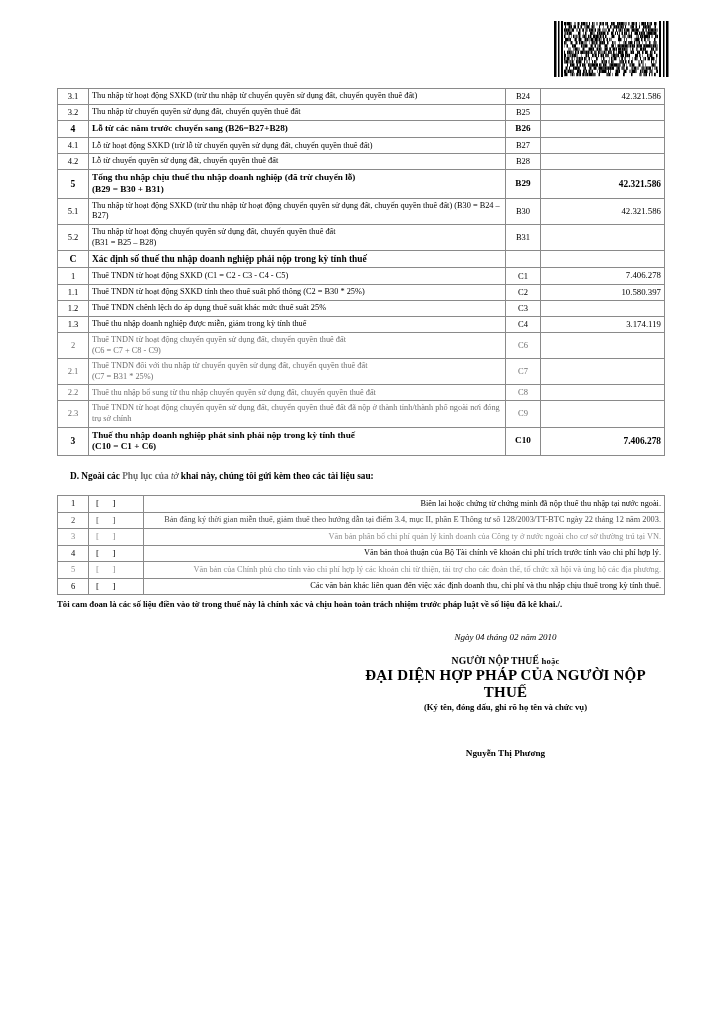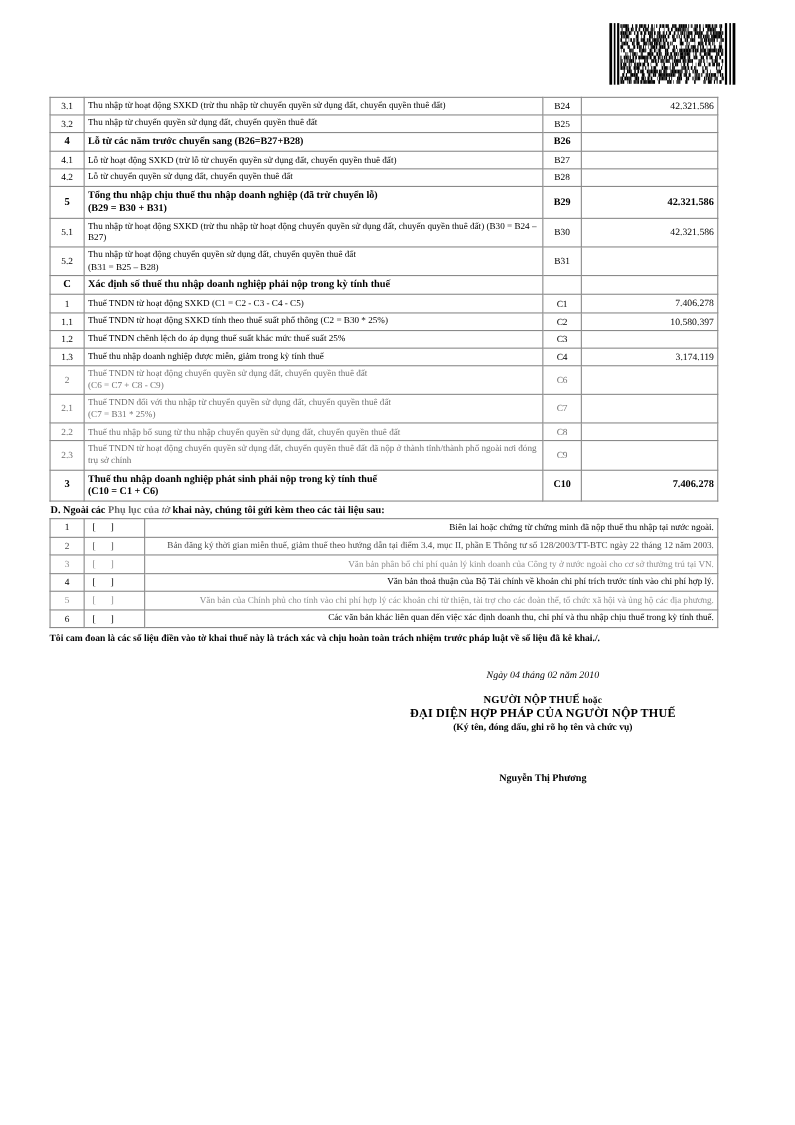--- a/index.html
+++ b/index.html
@@ -31,21 +31,21 @@
   }
   .barcode {
     width: 100%;
     height: 100%;
     display: block;
   }
 
   
   .content {
     position: absolute;
-    left: 45px;
+    left: 57px;
     top: 88px;
     width: 607px;
   }
 
   table.grid {
     border-collapse: collapse;
     width: 607px;
     table-layout: fixed;
     font-size: 8.3px;
     line-height: 1.28;
@@ -93,21 +93,21 @@
     font-weight: bold;
     font-size: 9.4px;
     text-align: left;
     padding: 3px 3px 3px 5px;
   }
 
   
   .sec-d-title {
     font-weight: bold;
     font-size: 9.3px;
-    margin: 0;
+    margin: 12px;
     padding: 3px 0 2px 1px;
     white-space: nowrap;
   }
   .sec-d-title .lt { color: #6b6b6b; font-weight: bold; }
   .sec-d-title .it { font-style: italic; font-weight: normal; color: #3a3a3a; }
 
   col.d-idx  { width: 31px; }
   col.d-box  { width: 55px; }
   col.d-desc { width: 521px; }
 
@@ -153,21 +153,21 @@
     margin-bottom: 13px;
   }
   .sign-l1 {
     font-weight: bold;
     font-size: 9.6px;
     letter-spacing: .2px;
   }
   .sign-l1 .small { font-size: 8.6px; }
   .sign-l2 {
     font-weight: bold;
-    font-size: 11px;
+    font-size: 15px;
     letter-spacing: .2px;
     margin-top: 1px;
   }
   .sign-l3 {
     font-weight: bold;
     font-size: 8.7px;
     margin-top: 1px;
   }
   .signer {
     font-weight: bold;
@@ -1235,21 +1235,21 @@
             <td class="d-desc faint2">Văn bản của Chính phủ cho tính vào chi phí hợp lý các khoản chi từ thiện, tài trợ cho các đoàn thể, tổ chức xã hội và ủng hộ các địa phương.</td>
           </tr>
           <tr>
             <td class="d-idx">6</td>
             <td class="d-box"><span class="br">[&nbsp;&nbsp;&nbsp;&nbsp;&nbsp;&nbsp;]</span></td>
             <td class="d-desc">Các văn bản khác liên quan đến việc xác định doanh thu, chi phí và thu nhập chịu thuế trong kỳ tính thuế.</td>
           </tr>
         </tbody>
     </table>
 
-    <p class="commit">Tôi cam đoan là các số liệu điền vào tờ khai thuế này là trách xác và chịu hoàn toàn trách nhiệm trước pháp luật về số liệu đã kê khai./.</p>
+    <p class="commit">Tôi cam đoan là các số liệu điền vào tờ trong thuế này là chính xác và chịu hoàn toàn trách nhiệm trước pháp luật về số liệu đã kê khai./.</p>
 
     <div class="sign-block">
       <div class="sign-inner">
         <div class="date-line">Ngày 04 tháng 02 năm 2010</div>
         <div class="sign-l1"><span>NGƯỜI NỘP THUẾ</span><span class="small"> hoặc</span></div>
         <div class="sign-l2">ĐẠI DIỆN HỢP PHÁP CỦA NGƯỜI NỘP THUẾ</div>
         <div class="sign-l3">(Ký tên, đóng dấu, ghi rõ họ tên và chức vụ)</div>
         <div class="signer">Nguyễn Thị Phương</div>
       </div>
     </div>

